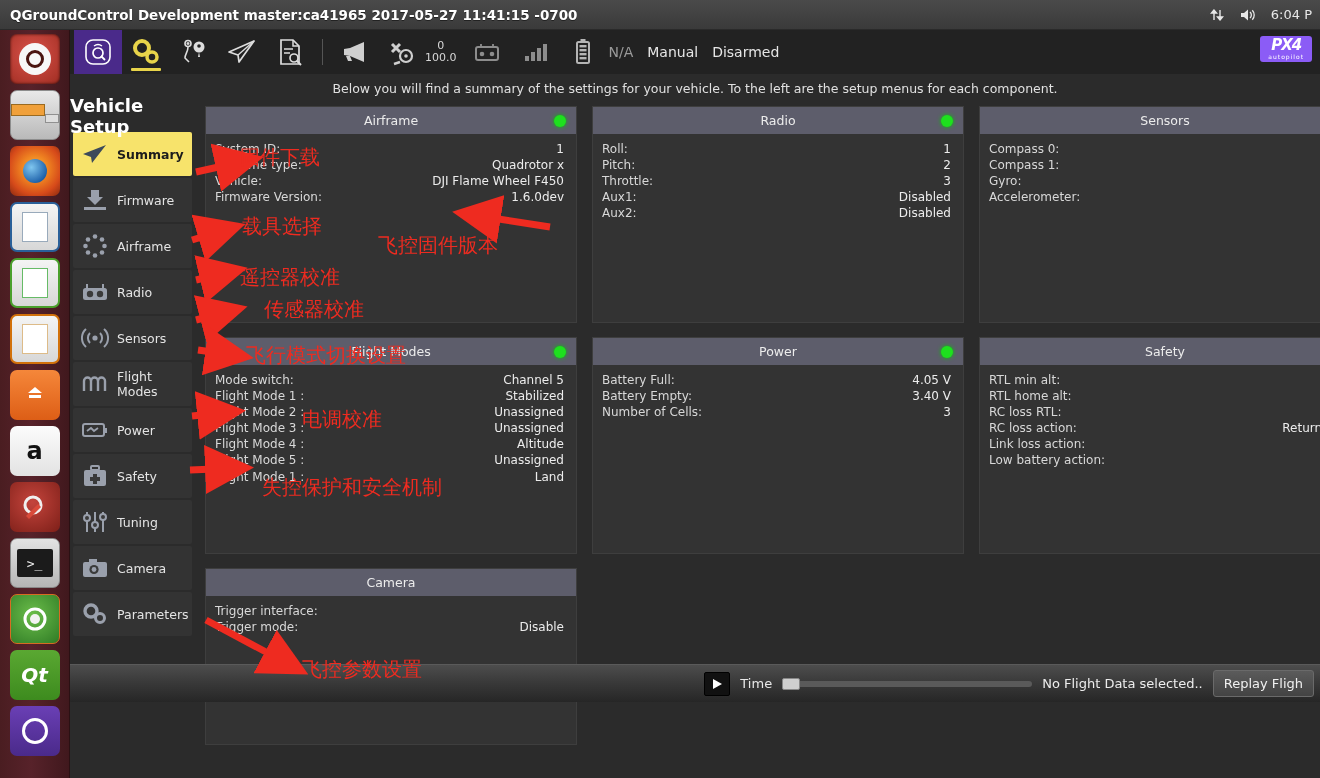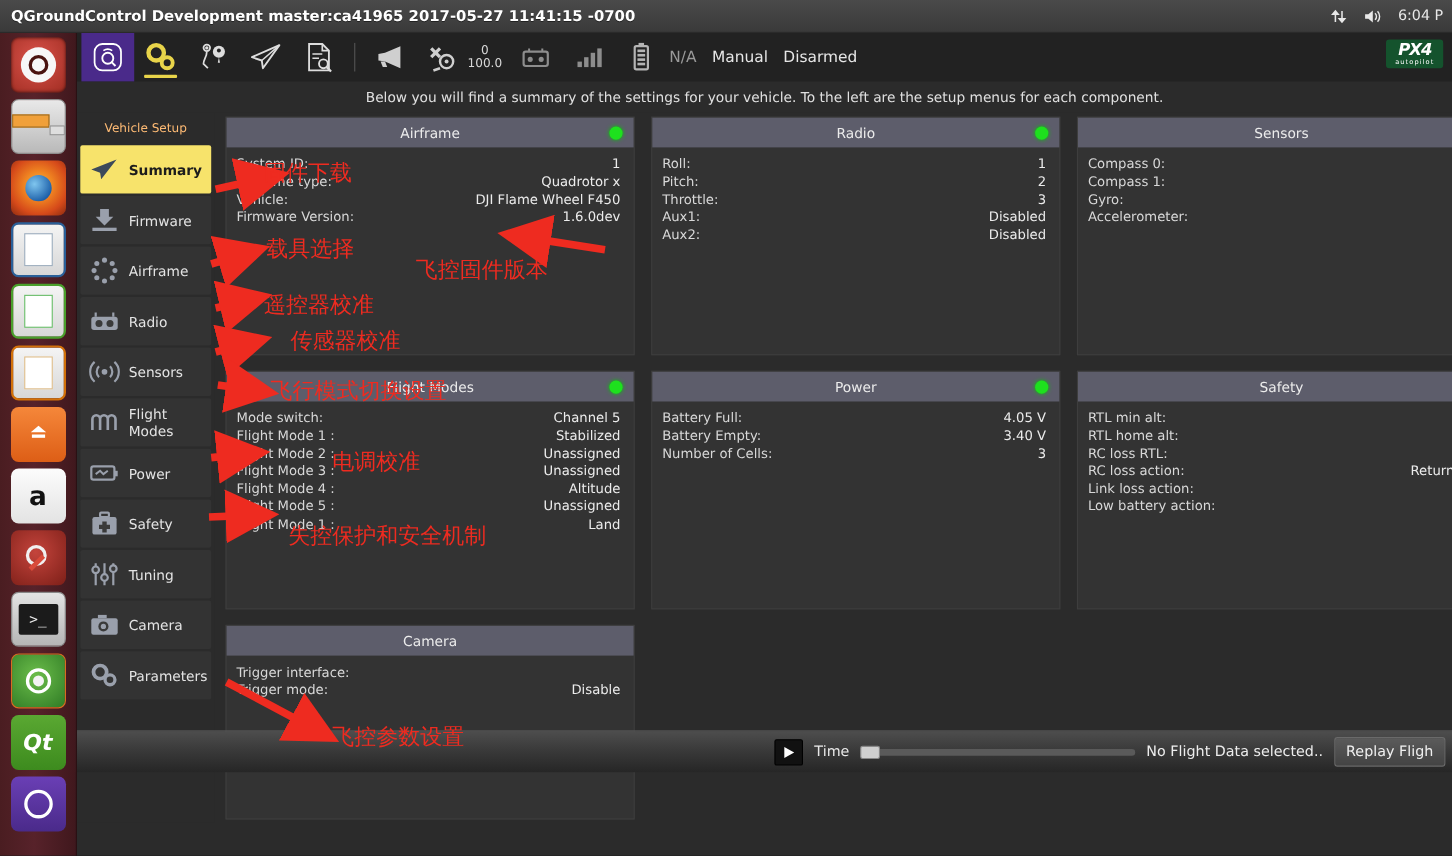--- a/index.html
+++ b/index.html
@@ -72,34 +72,34 @@
          position:relative; }
   .tbtn.active-purple{ background:#4a2a8a; }
   .tbtn.active-gear::after{ content:""; position:absolute; left:9px; right:9px; bottom:3px; height:3px;
          background:#e8d44a; border-radius:1px;}
   .tsep{ width:1px; height:26px; background:#555; margin:0 8px;}
   .gpsnum{ display:flex; flex-direction:column; align-items:center; justify-content:center;
            font-size:11px; color:#d7d7d7; line-height:1.1; margin-left:-2px; margin-right:6px;}
   .gpsnum .big{font-size:11px}
   .tstat{ color:#9a9a9a; font-size:14px; margin-left:2px; }
   .tmode{ color:#e6e6e6; font-size:14px; margin-left:14px;}
-  .px4logo{ position:absolute; right:8px; top:6px; background:#14532d; color:#fff;
+  .px4logo{ position:absolute; right:8px; top:6px; background:#8b5cf6; color:#fff;
         padding:2px 8px; border-radius:3px; font-size:15px; font-weight:bold; font-style:italic;
         letter-spacing:-1px; line-height:1.05; text-align:center;}
   .px4logo small{display:block;font-size:6px;font-style:normal;letter-spacing:1px;font-weight:normal;}
 
   
   .banner{ height:28px; display:flex; align-items:center; justify-content:center;
            color:#e0e0e0; font-size:12.5px; background:#2b2b2b; }
 
   
   .body{ display:flex; height:646px; }
   .setupmenu{ width:125px; background:#2b2b2b; padding-top:0; flex:0 0 125px;}
   .setuptitle{ height:28px; display:flex; align-items:center; justify-content:center;
-               color:#fdba74; font-size:11px; }
+               color:#ffffff; font-size:18px;font-weight:bold; }
   .mitem{ height:44px; margin:2px 3px; display:flex; align-items:center; gap:8px;
           padding-left:8px; color:#e4e4e4; font-size:12.5px; background:#333333;
           border-radius:2px; }
   .mitem.sel{ background:#f7e36b; color:#1c1c1c; font-weight:bold;}
   .mitem .mi{ width:28px; height:28px; display:flex; align-items:center; justify-content:center;
               flex:0 0 28px;}
 
   .panels{ flex:1; padding:4px 0 0 10px; position:relative; }
   .prow{ display:flex; gap:15px; margin-bottom:14px;}
   .panel{ width:372px; background:#333333; border:1px solid #3e3e3e; }

